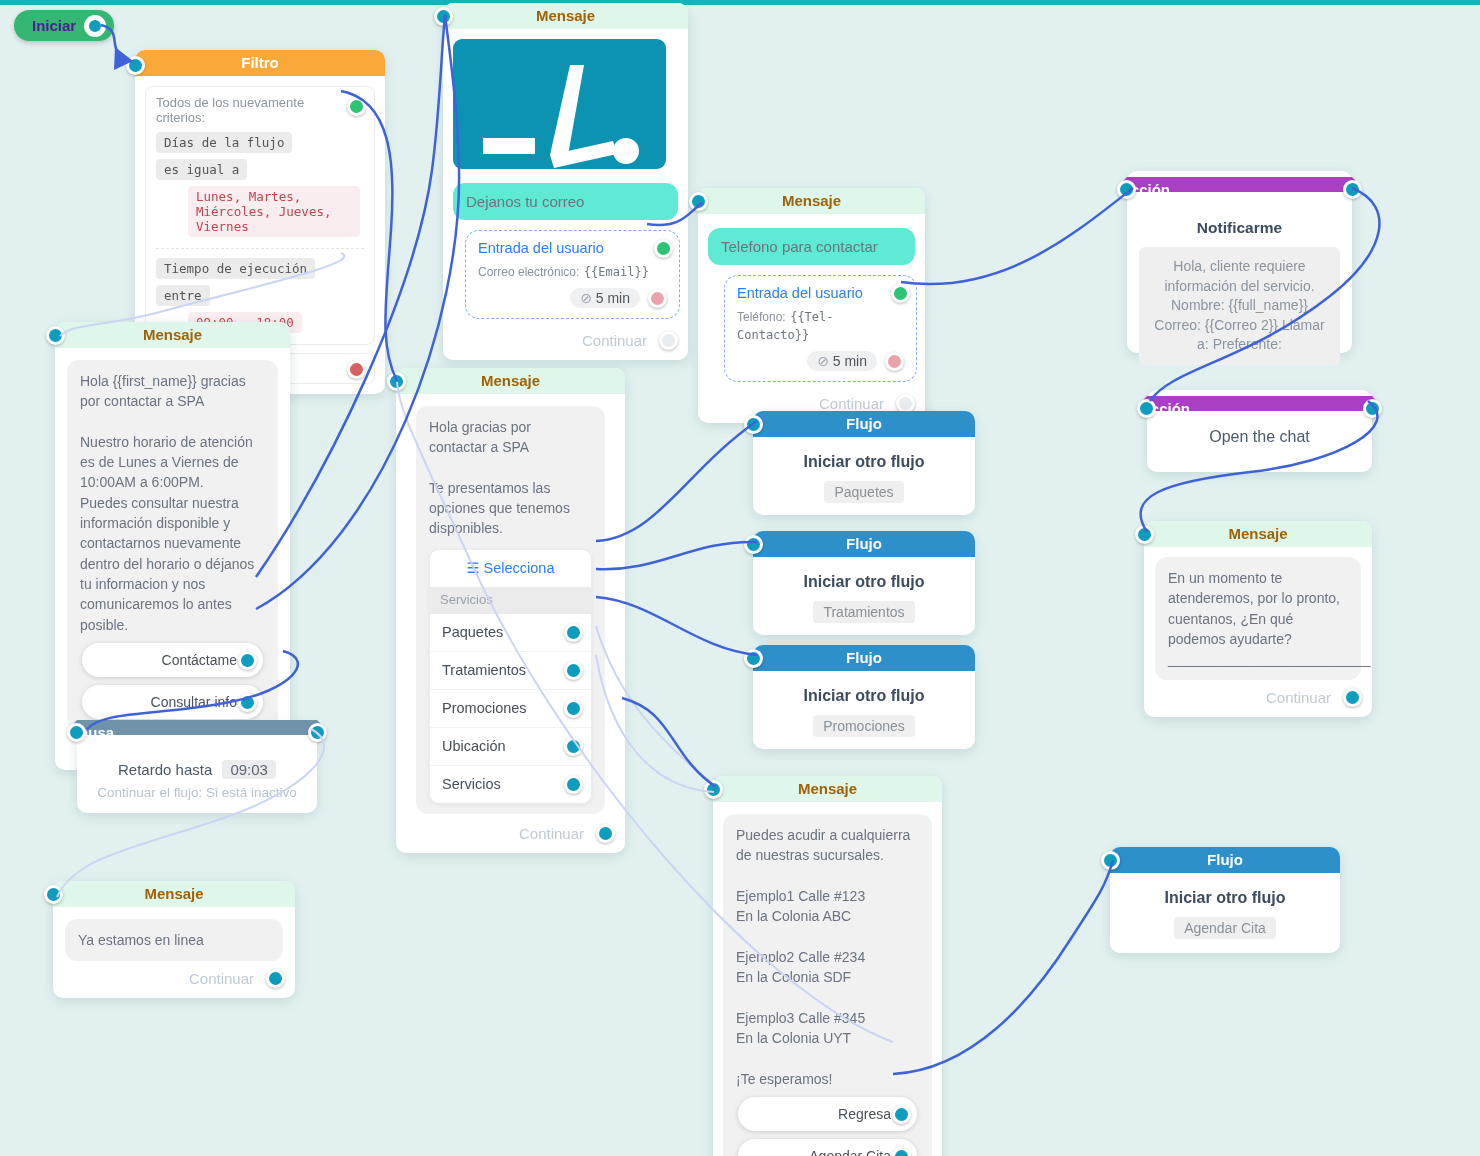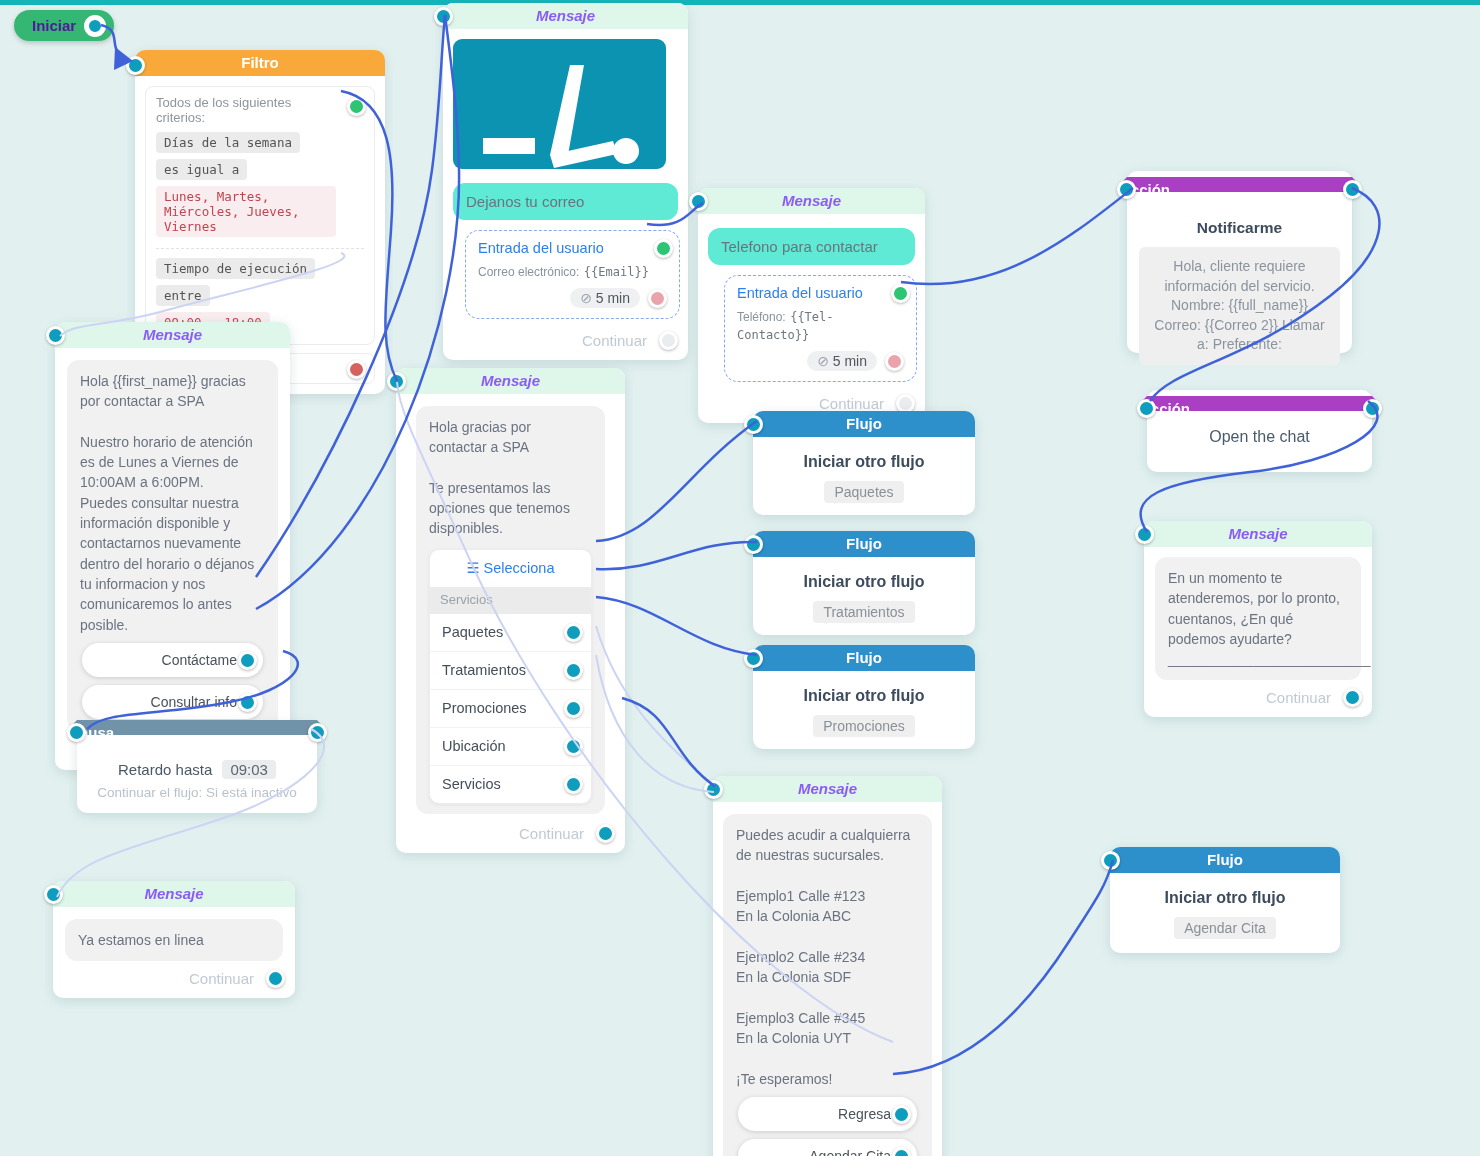--- a/index.html
+++ b/index.html
@@ -4,21 +4,21 @@
 <style>
   * { box-sizing: border-box; margin: 0; padding: 0; }
   html,body { width:1480px; height:1156px; }
   body { font-family: "Liberation Sans", sans-serif; background:#e2f1f0; position:relative; overflow:hidden; }
   #topbar { position:absolute; left:0; top:0; width:100%; height:5px; background:#14b4bb; z-index:5; }
 
   .node { position:absolute; background:#fff; border-radius:10px;
           box-shadow:0 3px 12px rgba(100,130,140,.22); z-index:10; }
   .hdr { position:relative; height:26px; line-height:26px; text-align:center;
          font-weight:bold; font-size:15px; border-radius:10px 10px 0 0; }
-  .hdr-mensaje { background:#dff7ea; color:#8b5cf6;font-style:italic; }
+  .hdr-mensaje { background:#dff7ea; color:#a16207; }
   .hdr-filtro  { background:#f9a93a; color:#fff; }
   .hdr-flujo   { background:#2d90ca; color:#fff; }
   .ribbon { position:absolute; left:-7px; right:-7px; top:6px; height:15px; line-height:25px;
             text-align:left; color:#fff; font-weight:bold; font-size:15px;
             clip-path:polygon(7px 0,calc(100% - 7px) 0,100% 50%,calc(100% - 7px) 100%,7px 100%,0 50%); }
   .ribbon-accion { background:#ab3fc4; }
   .ribbon-pausa  { background:#7093a9; }
 
   .dot { position:absolute; width:13px; height:13px; border-radius:50%;
          border:3px solid #fff; box-shadow:0 1px 3px rgba(0,0,0,.28); box-sizing:content-box; }
@@ -30,21 +30,21 @@
   .body-pad { padding:10px; }
   .bubble { background:#f1f1f2; border-radius:12px; padding:11px 13px; color:#6b7380;
             font-size:14px; line-height:1.45; }
   .preline { white-space:pre-line; }
   .chipbar { background:#5eead4; border-radius:12px; padding:10px 13px; color:#6b7380; font-size:15px; }
   .continuar { display:flex; justify-content:flex-end; align-items:center; gap:12px;
                padding:8px 10px 10px; color:#c0cad4; font-size:15px; }
 
   .chip { display:inline-block; font-family:"DejaVu Sans Mono", monospace; font-size:12.5px;
           background:#ebebeb; color:#555; padding:3px 8px; border-radius:4px; margin:3px 4px 3px 0; }
-  .chip-pink { background:#f9edf0; color:#c0454e; }
+  .chip-pink { background:#f9edf0; color:#c0454e;margin-left:32px; }
   .crit-box { border:1px solid #ececec; border-radius:8px; padding:8px 10px; position:relative; }
   .crit-title { color:#8d959d; font-size:13px; margin-bottom:4px; padding-right:22px; }
   .crit-div { border-top:1px dashed #e2e2e2; margin:8px 0 6px; }
   .no-box { border:1px solid #ececec; border-radius:8px; padding:6px 10px; margin-top:8px;
             color:#6b7380; font-size:15px; position:relative; }
 
   .entrada { border:1.5px dashed #86a9f2; border-radius:14px; padding:9px 12px 10px;
              margin:10px 8px 4px 22px; position:relative; }
   .entrada-title { color:#2d7ff0; font-size:14.5px; margin-bottom:6px; }
   .entrada-field { color:#8a929e; font-size:12px; }
@@ -100,23 +100,23 @@
   <span class="ring"></span>
 </div>
 
 <div class="node" style="left:135px; top:50px; width:250px;">
   <div class="hdr hdr-filtro">
     <span>Filtro</span>
     <span class="dot teal" style="left:-9px; top:6px;"></span>
   </div>
   <div class="body-pad">
     <div class="crit-box">
-      <div class="crit-title">Todos de los siguientes criterios:</div>
+      <div class="crit-title">Todos de los nuevamente criterios:</div>
       <span class="dot green" style="right:8px; top:10px;"></span>
-      <span class="chip">Días de la semana</span><br>
+      <span class="chip">Días de la flujo</span><br>
       <span class="chip">es igual a</span><br>
       <span class="chip chip-pink" style="max-width:180px; white-space:normal;">Lunes, Martes, Miércoles, Jueves, Viernes</span>
       <div class="crit-div"></div>
       <span class="chip">Tiempo de ejecución</span><span class="chip">entre</span><br>
       <span class="chip chip-pink">09:00 — 18:00</span>
     </div>
     <div class="no-box">
       <span>NO</span>
       <span class="dot red" style="right:8px; top:50%; margin-top:-9px;"></span>
     </div>

